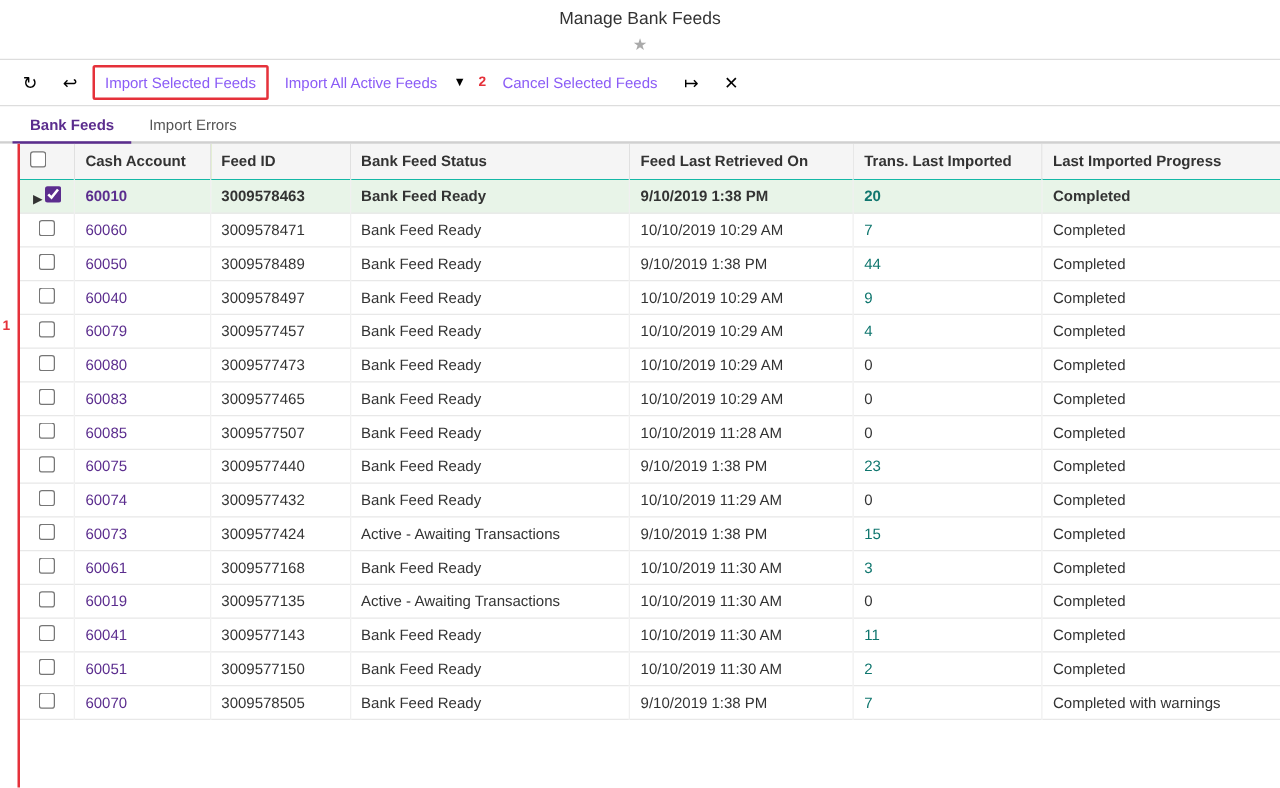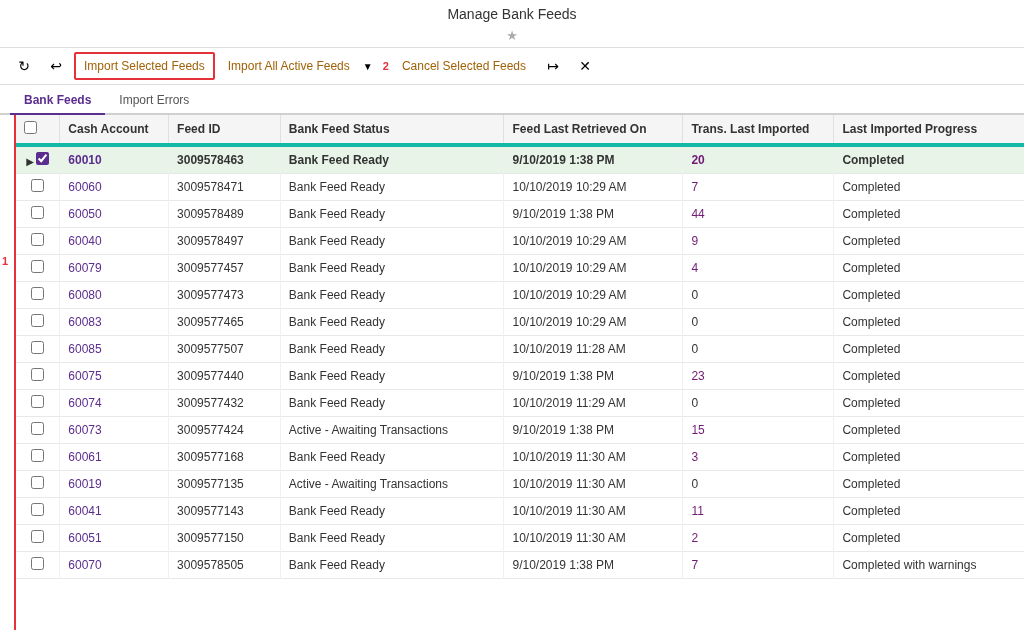--- a/index.html
+++ b/index.html
@@ -30,21 +30,21 @@
     }
     .toolbar-btn {
       display: flex;
       align-items: center;
       justify-content: center;
       padding: 4px 8px;
       border: 1px solid transparent;
       background: #fff;
       cursor: pointer;
       font-size: 12px;
-      color: #a16207;
+      color: #8b5cf6;
       border-radius: 2px;
       height: 28px;
     }
     .toolbar-btn.highlighted {
       border: 2px solid #e5313a;
     }
     .toolbar-icon-btn {
       display: flex;
       align-items: center;
       justify-content: center;
@@ -99,21 +99,21 @@
       font-weight: 600;
     }
 
     table {
       width: 100%;
       border-collapse: collapse;
       font-size: 12px;
     }
     thead tr {
       background: #84cc16;
-      border-bottom: 4px solid #14b8a6;
+      border-bottom: 1px solid #14b8a6;
     }
     thead th {
       padding: 6px 8px;
       text-align: left;
       font-weight: 600;
       color: #333;
       border-right: 1px solid #e0e0e0;
       white-space: nowrap;
       position: sticky;
       top: 0;
@@ -130,21 +130,21 @@
     tbody td {
       padding: 5px 8px;
       color: #333;
       border-right: 1px solid #f0f0f0;
       white-space: nowrap;
     }
     tbody td:last-child { border-right: none; margin-top: 39px; }
 
     .cell-link { color: #5b2d8e; text-decoration: none; cursor: pointer; }
     
-    .cell-number-blue { color: #701a75; font-weight: 500; }
+    .cell-number-blue { color: #0f766e; font-weight: 500; }
     .cell-bold { font-weight: 700; }
     
     .checkbox-col { width: 24px; text-align: center; }
     
     .row-checkbox {
       width: 13px;
       height: 13px;
       cursor: pointer;
       accent-color: #5b2d8e;
     }

